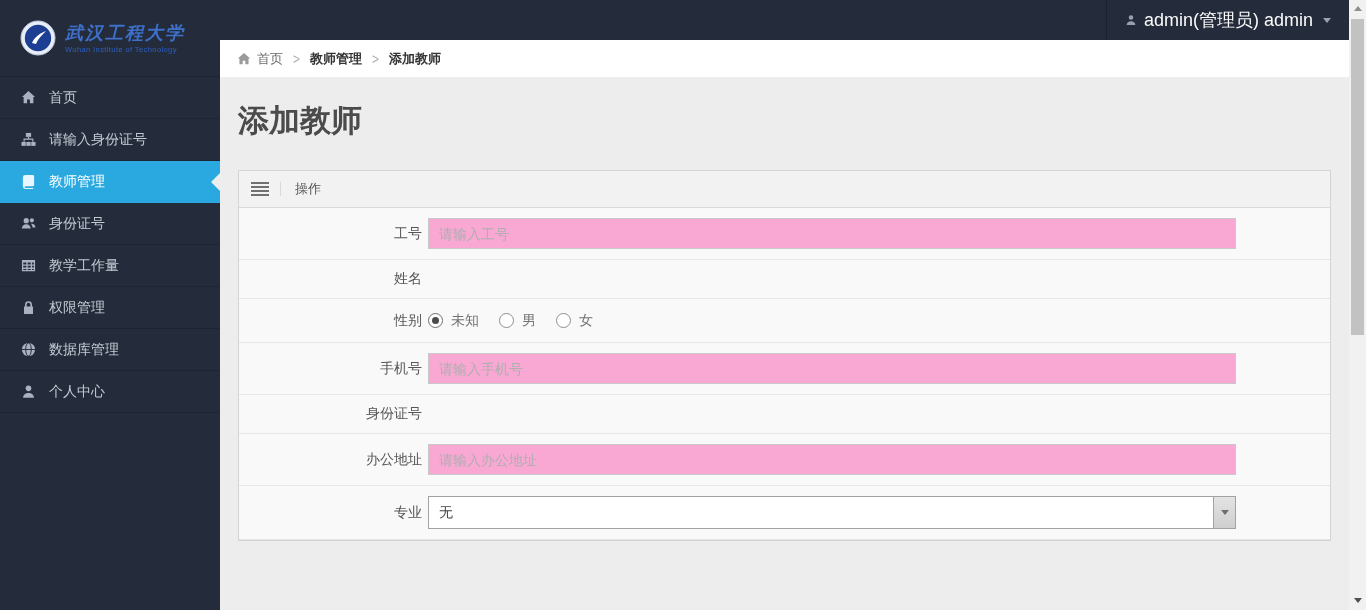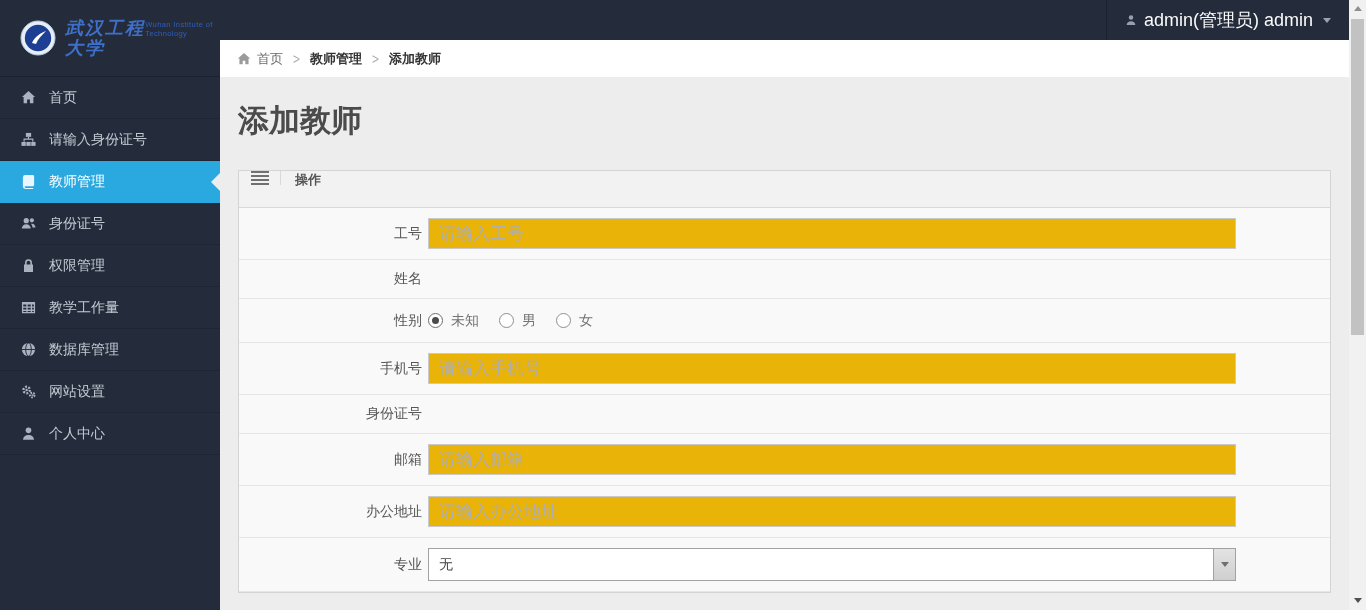--- a/index.html
+++ b/index.html
@@ -9,21 +9,21 @@
   }
   *{margin:0;padding:0;box-sizing:border-box;}
   html,body{width:1366px;height:610px;overflow:hidden;}
   body{font-family:"Liberation Sans","DejaVu Sans",sans-serif;background:#fff;position:relative;}
   .screen{position:relative;width:1366px;height:610px;overflow:hidden;}
 
   
   .sidebar{position:absolute;left:0;top:0;width:220px;height:610px;background:var(--sidebar-bg);}
   .logo{height:77px;display:flex;align-items:center;padding-left:20px;gap:9px;border-bottom:1px solid #1b2331;cursor:pointer;}
   .badge{width:36px;height:36px;flex:none;}
-  .logo-text{display:flex;flex-direction:row;}
+  .logo-text{display:flex;flex-direction:column;}
   .logo-cn{font-family:"DejaVu Serif","Liberation Serif",serif;font-style:italic;font-weight:bold;color:#3e6fc9;font-size:18px;letter-spacing:2px;line-height:20px;}
   .logo-en{font-size:7.5px;color:#2d5ec0;font-weight:normal;letter-spacing:.4px;margin-top:2px;}
   .menu{display:block;}
   .menu-item{height:42px;display:flex;align-items:center;padding-left:20px;color:#c3cad3;font-size:14px;border-bottom:1px solid #1d2533;position:relative;cursor:pointer;}
   .menu-item .mi-icon{width:16px;height:16px;margin-right:13px;color:#a9b2be;display:flex;align-items:center;justify-content:center;flex:none;}
   .menu-item.active{background:var(--accent);color:#ffffff;border-bottom-color:var(--accent);}
   .menu-item.active .mi-icon{color:#e9f6fd;}
   .menu-item.active::after{content:"";position:absolute;right:0;top:50%;margin-top:-9px;width:0;height:0;
     border-top:9px solid transparent;border-bottom:9px solid transparent;border-right:9px solid var(--content-bg);}
 
@@ -37,29 +37,29 @@
   .breadcrumb{height:37px;background:#ffffff;display:flex;align-items:center;padding-left:17px;gap:10px;font-size:13px;flex:none;}
   .bc-home{display:flex;align-items:center;gap:6px;color:#6b6b6b;cursor:pointer;}
   .bc-home .bch-icon{width:14px;height:14px;color:#9b9b9b;display:flex;}
   .bc-sep{color:#a9a9a9;font-size:12px;transform:scaleY(1.25);}
   .bc-strong{color:#333;font-weight:bold;cursor:pointer;}
 
   .content{flex:1;background:var(--content-bg);padding:0 18px;overflow:hidden;}
   .page-title{margin-top:25px;font-size:31px;line-height:38px;color:#4b4b4b;font-weight:bold;}
 
   .panel{margin-top:30px;border:1px solid #d4d4d4;background:#f9f9f9;}
-  .panel-header{height:37px;background:#f2f2f2;border-bottom:1px solid #d9d9d9;display:flex;align-items:flex-start;font-weight:bold;}
+  .panel-header{height:37px;background:#f2f2f2;border-bottom:1px solid #d9d9d9;display:flex;align-items:center;}
   .burger-cell{width:42px;border-right:1px solid #d9d9d9;display:flex;align-items:center;justify-content:center;cursor:pointer;}
   .burger{width:18px;height:14px;background:repeating-linear-gradient(to bottom,#707070 0 2px,transparent 2px 4px);}
   .panel-title{display:flex;align-items:center;padding-left:14px;font-size:13px;color:#555;}
 
   .form-row{display:flex;align-items:center;border-bottom:1px solid #e6e6e6;padding:10px 0;background:#f9f9f9;}
   .form-row.radio-row{padding:9px 0;}
   .form-label{width:183px;text-align:right;margin-right:6px;font-size:14px;color:#565656;flex:none;}
-  .text-input{width:808px;height:31px;border:1px solid #c9c9c9;background:#eab308;padding:0 10px;font-size:17px;color:#333;outline:none;font-family:inherit;border-radius:0;}
+  .text-input{width:808px;height:31px;border:1px solid #c9c9c9;background:#f9a8d4;padding:0 10px;font-size:14px;color:#333;outline:none;font-family:inherit;border-radius:0;}
   .text-input::placeholder{color:#aeaeae;}
   .radio-group{display:flex;align-items:center;height:25px;}
   .radio-opt{display:flex;align-items:center;margin-right:20px;font-size:14px;color:#737373;cursor:pointer;}
   .radio{width:15px;height:15px;border:1px solid #8f8f8f;border-radius:50%;background:#fff;margin-right:8px;position:relative;flex:none;}
   .radio.checked{border-color:#6e6e6e;}
   .radio.checked::after{content:"";position:absolute;left:3px;top:3px;width:7px;height:7px;border-radius:50%;background:#4b4b4b;}
   .select{width:808px;height:33px;border:1px solid #a2a2a2;background:#fff;display:flex;align-items:center;justify-content:space-between;cursor:pointer;}
   .select-value{padding-left:10px;font-size:14px;color:#444;}
   .select-btn{width:22px;align-self:stretch;background:linear-gradient(#e3e3e3,#cfcfcf);border-left:1px solid #a2a2a2;display:flex;align-items:center;justify-content:center;}
   .select-arrow{width:0;height:0;border-left:4px solid transparent;border-right:4px solid transparent;border-top:5px solid #6e6e6e;}
@@ -128,55 +128,44 @@
               <path d="M.8 13.4 c0-2.7 2.2-4.7 4.8-4.7 s4.8 2 4.8 4.7 z"></path>
               <circle cx="11.6" cy="4.6" r="2.2"></circle>
               <path d="M11.6 8.3 c2.1 0 3.8 1.7 3.8 4 h-3.2 c0-1.5-.5-2.8-1.5-3.8 .3-.1.6-.2.9-.2 z"></path>
             </svg>
         </span>
         <span>身份证号</span>
       </div>
       <div class="menu-item">
         <span class="mi-icon">
           <svg viewBox="0 0 16 16" width="15" height="15" fill="currentColor">
+              <path fill-rule="evenodd" d="M1 2 h14 v12 H1 z M2.4 4.8 h3.3 v2 H2.4 z m4.7 0 h3.3 v2 H7.1 z m4.7 0 h1.9 v2 h-1.9 z M2.4 8.2 h3.3 v2 H2.4 z m4.7 0 h3.3 v2 H7.1 z m4.7 0 h1.9 v2 h-1.9 z M2.4 11.6 h3.3 v1.2 H2.4 z m4.7 0 h3.3 v1.2 H7.1 z m4.7 0 h1.9 v1.2 h-1.9 z"></path>
+            </svg>
+        </span>
+        <span>教学工作量</span>
+      </div>
+      <div class="menu-item">
+        <span class="mi-icon">
+          <svg viewBox="0 0 16 16" width="15" height="15" fill="currentColor">
               <path d="M8 1.2 a3.7 3.7 0 0 0-3.7 3.7 V7 H3.2 v7.8 h9.6 V7 h-1.1 V4.9 A3.7 3.7 0 0 0 8 1.2 z m0 1.7 c1.1 0 2 .9 2 2 V7 H6 V4.9 c0-1.1.9-2 2-2 z"></path>
             </svg>
         </span>
         <span>权限管理</span>
-      </div>
-      <div class="menu-item">
-        <span class="mi-icon">
-          <svg viewBox="0 0 16 16" width="15" height="15" fill="currentColor">
-              <path fill-rule="evenodd" d="M1 2 h14 v12 H1 z M2.4 4.8 h3.3 v2 H2.4 z m4.7 0 h3.3 v2 H7.1 z m4.7 0 h1.9 v2 h-1.9 z M2.4 8.2 h3.3 v2 H2.4 z m4.7 0 h3.3 v2 H7.1 z m4.7 0 h1.9 v2 h-1.9 z M2.4 11.6 h3.3 v1.2 H2.4 z m4.7 0 h3.3 v1.2 H7.1 z m4.7 0 h1.9 v1.2 h-1.9 z"></path>
-            </svg>
-        </span>
-        <span>教学工作量</span>
       </div>
       <div class="menu-item">
         <span class="mi-icon">
           <svg viewBox="0 0 16 16" width="15" height="15">
               <circle cx="8" cy="8" r="7" fill="currentColor"></circle>
               <g stroke="#242c3b" stroke-width="1" fill="none">
                 <ellipse cx="8" cy="8" rx="3" ry="7"></ellipse>
                 <path d="M1 8 h14"></path>
               </g>
             </svg>
         </span>
         <span>数据库管理</span>
-      </div>
-      <div class="menu-item">
-        <span class="mi-icon">
-          <svg viewBox="0 0 16 16" width="15" height="15">
-              <circle cx="6" cy="6.4" r="3.4" fill="none" stroke="currentColor" stroke-width="2.6" stroke-dasharray="2 1.5"></circle>
-              <circle cx="6" cy="6.4" r="1.3" fill="currentColor"></circle>
-              <circle cx="12" cy="11.8" r="2.4" fill="none" stroke="currentColor" stroke-width="2.2" stroke-dasharray="1.6 1.2"></circle>
-              <circle cx="12" cy="11.8" r="0.9" fill="currentColor"></circle>
-            </svg>
-        </span>
-        <span>网站设置</span>
       </div>
       <div class="menu-item">
         <span class="mi-icon">
           <svg viewBox="0 0 16 16" width="15" height="15" fill="currentColor">
               <circle cx="8" cy="4.6" r="3"></circle>
               <path d="M2.2 14.6 c0-3.1 2.6-5.1 5.8-5.1 s5.8 2 5.8 5.1 z"></path>
             </svg>
         </span>
         <span>个人中心</span>
       </div>
@@ -254,24 +243,20 @@
 
           <div class="form-row">
             <label class="form-label">手机号</label>
             <input class="text-input" type="text" placeholder="请输入手机号" style="">
           </div>
 
           <div class="form-row">
             <label class="form-label">身份证号</label>
           </div>
 
-          <div class="form-row">
-            <label class="form-label">邮箱</label>
-            <input class="text-input" type="text" placeholder="请输入邮箱" style="">
-          </div>
 
           <div class="form-row">
             <label class="form-label">办公地址</label>
             <input class="text-input" type="text" placeholder="请输入办公地址" style="">
           </div>
 
           <div class="form-row">
             <label class="form-label">专业</label>
             <div class="select">
               <span class="select-value">无</span>

